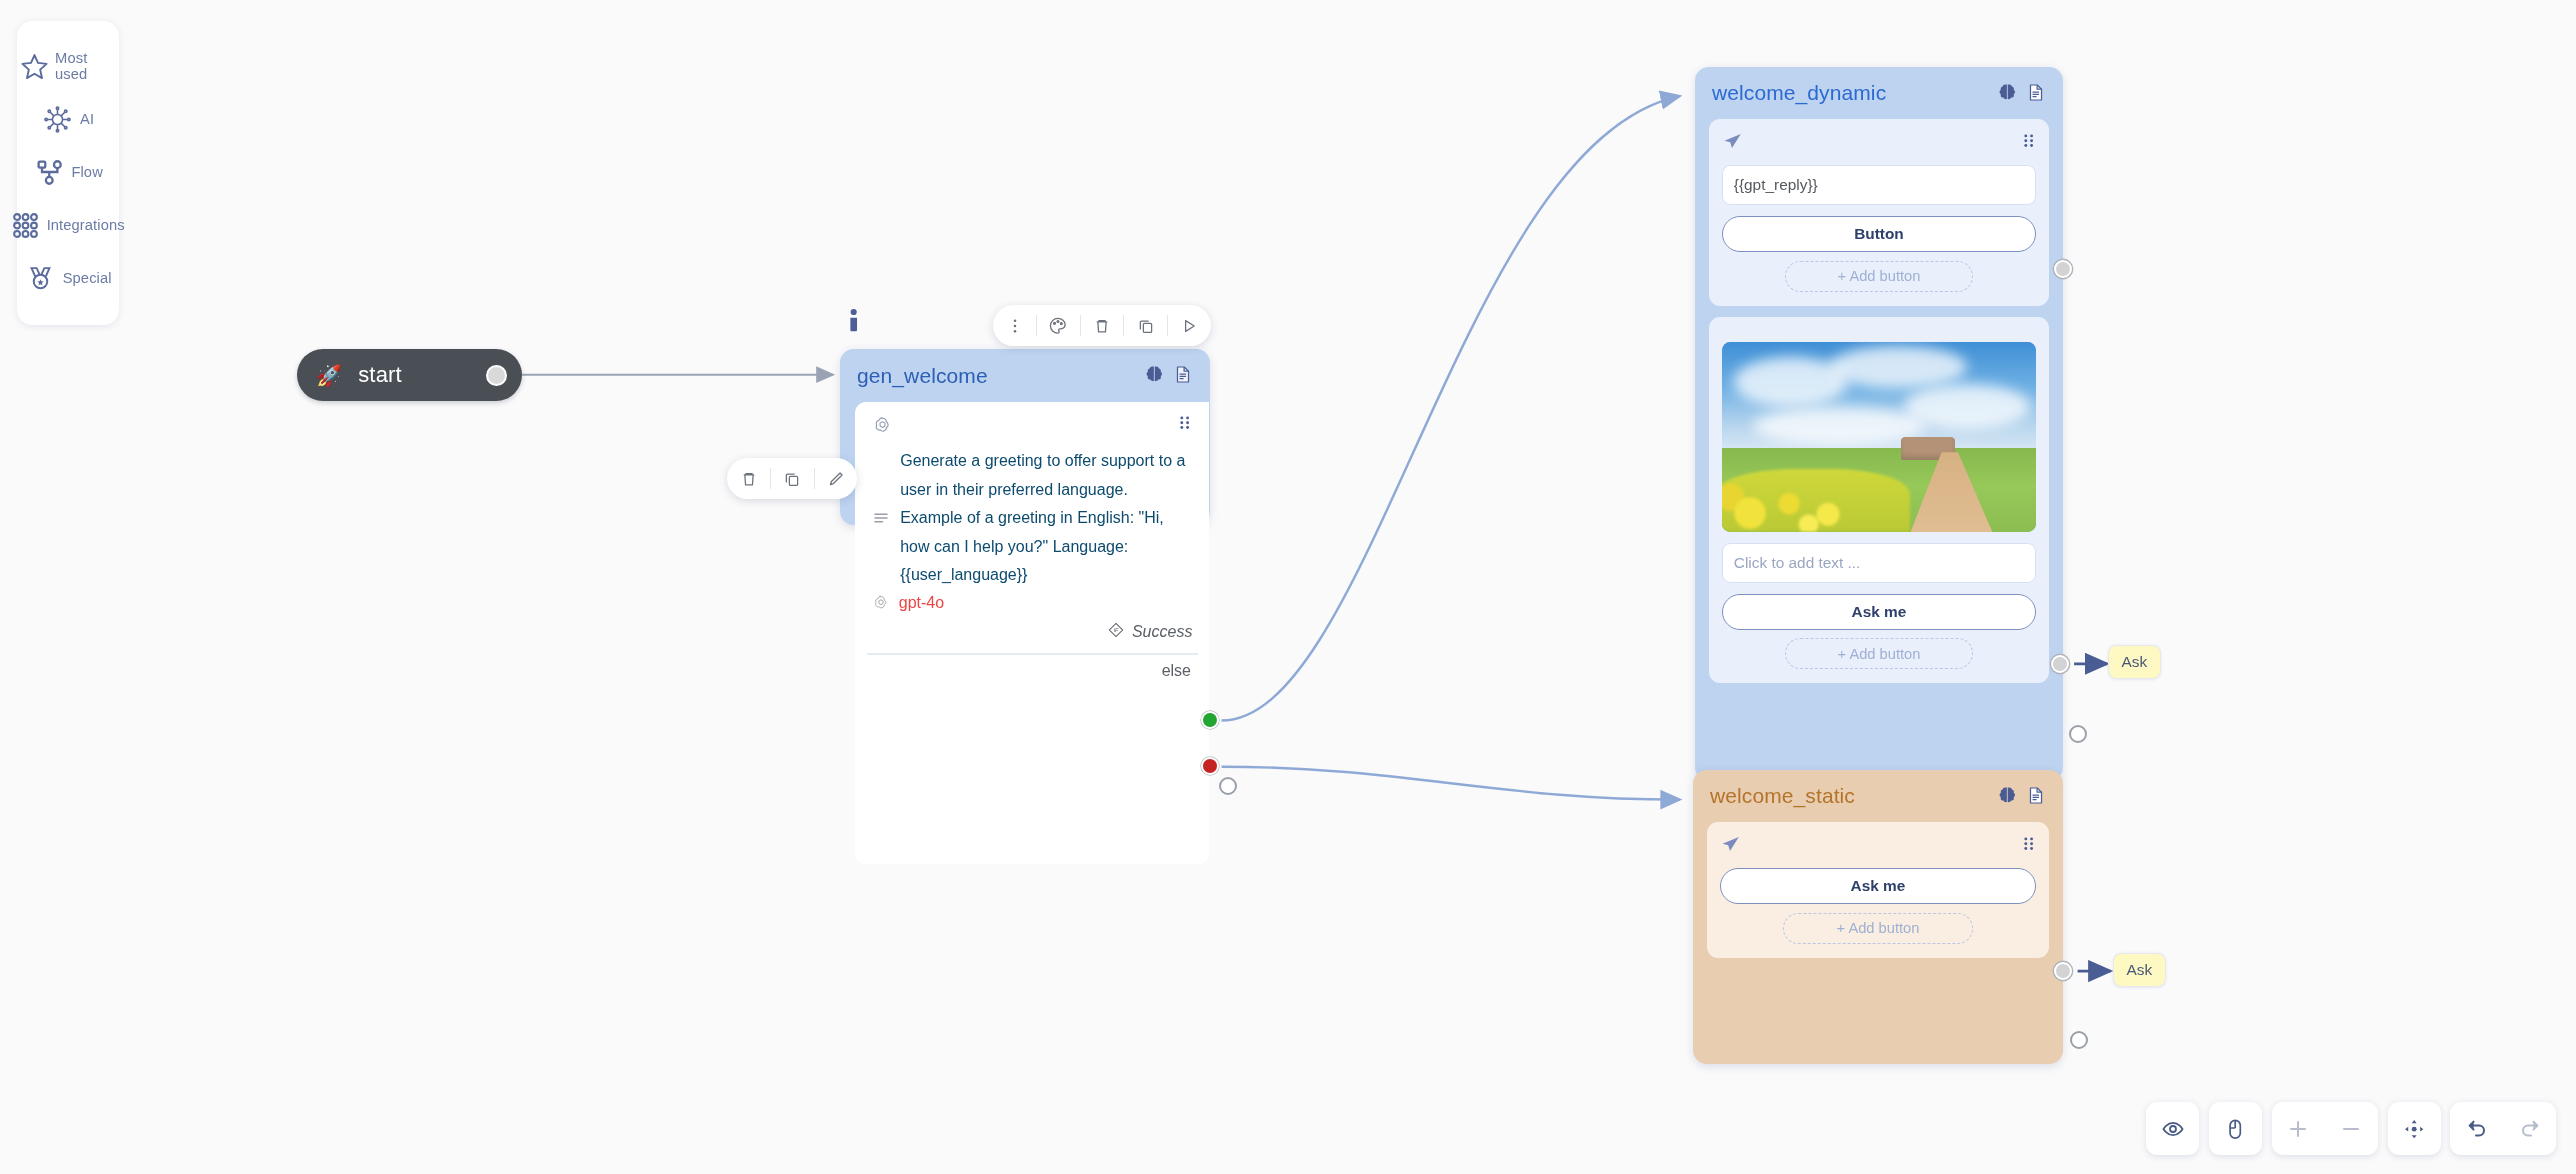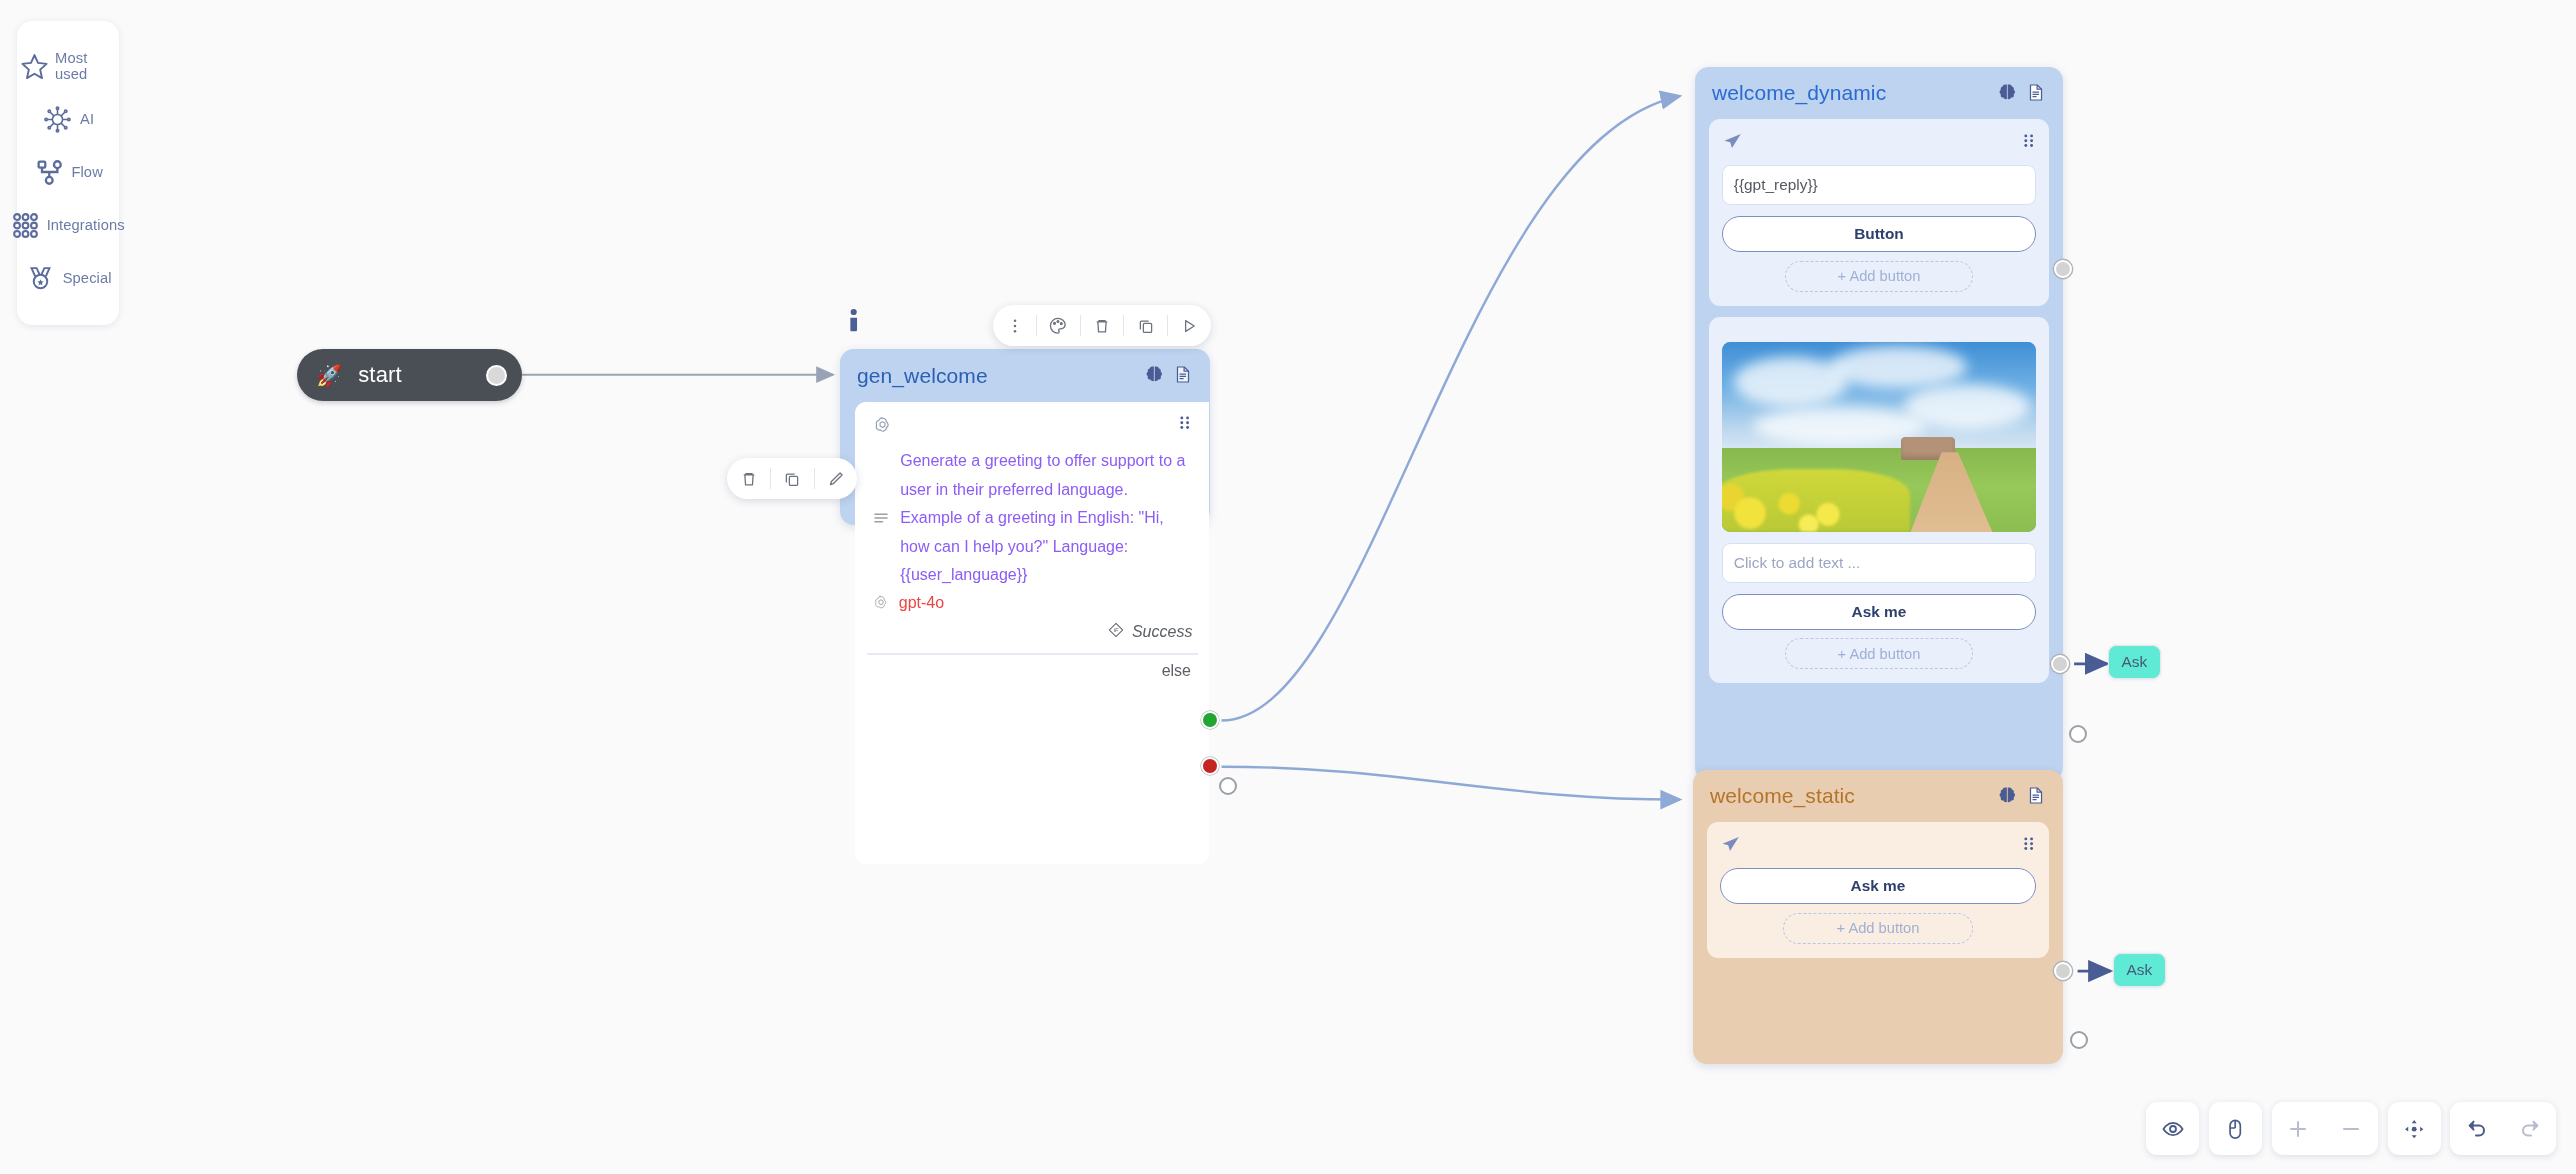--- a/index.html
+++ b/index.html
@@ -58,21 +58,21 @@
   #gen-welcome .node-title { color: #2b5fb5; }
   #gen-welcome .inner {
     position: absolute; left: 15.4px; top: 53px; width: 354px; height: 462px;
     background: #ffffff; border-radius: 11.2px 0 11.2px 11.2px; padding: 12.6px 17px 11.2px 17px;
   }
   .gw-row1 { display:flex; align-items:flex-start; }
   .oai-ico { color:#8e99ad; }
   .grip { margin-left:auto; }
   .gw-body { display:flex; align-items:center; gap:9.8px; margin-top: 9.8px; }
   .align-ico { flex: 0 0 auto; color:#9aa0a6; }
-  .gw-text { font-size: 16px; line-height: 1.78; color: #8b5cf6; }
+  .gw-text { font-size: 16px; line-height: 1.78; color: #0c4a6e; }
   .gw-model { display:flex; align-items:flex-start; gap:8.4px; margin-top: 4px; font-size: 16px; color:#ef4444; }
   .gw-out { display:flex; align-items:center; justify-content:flex-end; gap:7px; margin-top: 5.6px; font-size: 16px; color: #5a5f66; font-style: italic; }
   .gw-sep { height:1.4px; background:#e6eaf2; margin: 9.8px -5.6px 7px -5.6px; }
   .gw-else { text-align:right; font-size: 16px; color:#5a5f66; padding-right: 1.4px; }
 
   
   #welcome-dynamic { left: 1695px; top: 67px; width: 368px; height: 714px; background: #bdd3f0; }
   #welcome-dynamic .node-head { height: 52px; }
   #welcome-dynamic .node-title { color: #2b6ad1; }
   .msg-card { margin: 0 14px; background: #e9f0fc; border-radius: 11.2px; padding: 11.2px 12.6px 14px 12.6px; }
@@ -141,21 +141,21 @@
 
   
   .handle { position:absolute; border-radius:50%; z-index: 6; }
   .h-green { width: 18px; height:18px; background:#22a532; border: 2.8px solid #fff; box-shadow:0 0 0 0.7px #b9bdc4; }
   .h-red   { width: 18px; height:18px; background:#c62323; border: 2.8px solid #fff; box-shadow:0 0 0 0.7px #b9bdc4; }
   .h-empty { width: 18px; height:18px; background:#fff; border: 2.8px solid #9aa0a8; }
   .h-grey  { width: 18px; height:18px; background:#d3d3d3; border: 2.8px solid #fff; box-shadow:0 0 0 1.4px #b0b4ba; }
 
   
   .ask-badge {
-    position:absolute; background:#5eead4; border:0.7px solid #e6e8ee; border-radius: 8.4px;
+    position:absolute; background:#fef9c3; border:0.7px solid #e6e8ee; border-radius: 8.4px;
     padding: 7px 12.6px; font-size: 15.4px; color:#4a5878; z-index: 6;
     box-shadow: 0 0.7px 2.8px rgba(60,70,110,.10);
     text-align: right;
   }
 
   
   #bottom-controls { position:absolute; right: 19.6px; bottom: 19.6px; display:flex; gap: 9.8px; z-index: 8; }
   .ctl-group {
     background:#fff; border-radius: 11.2px; box-shadow: 0 1.4px 6.3px rgba(60,70,110,.14);
     display:flex; align-items:center; height: 53px;

